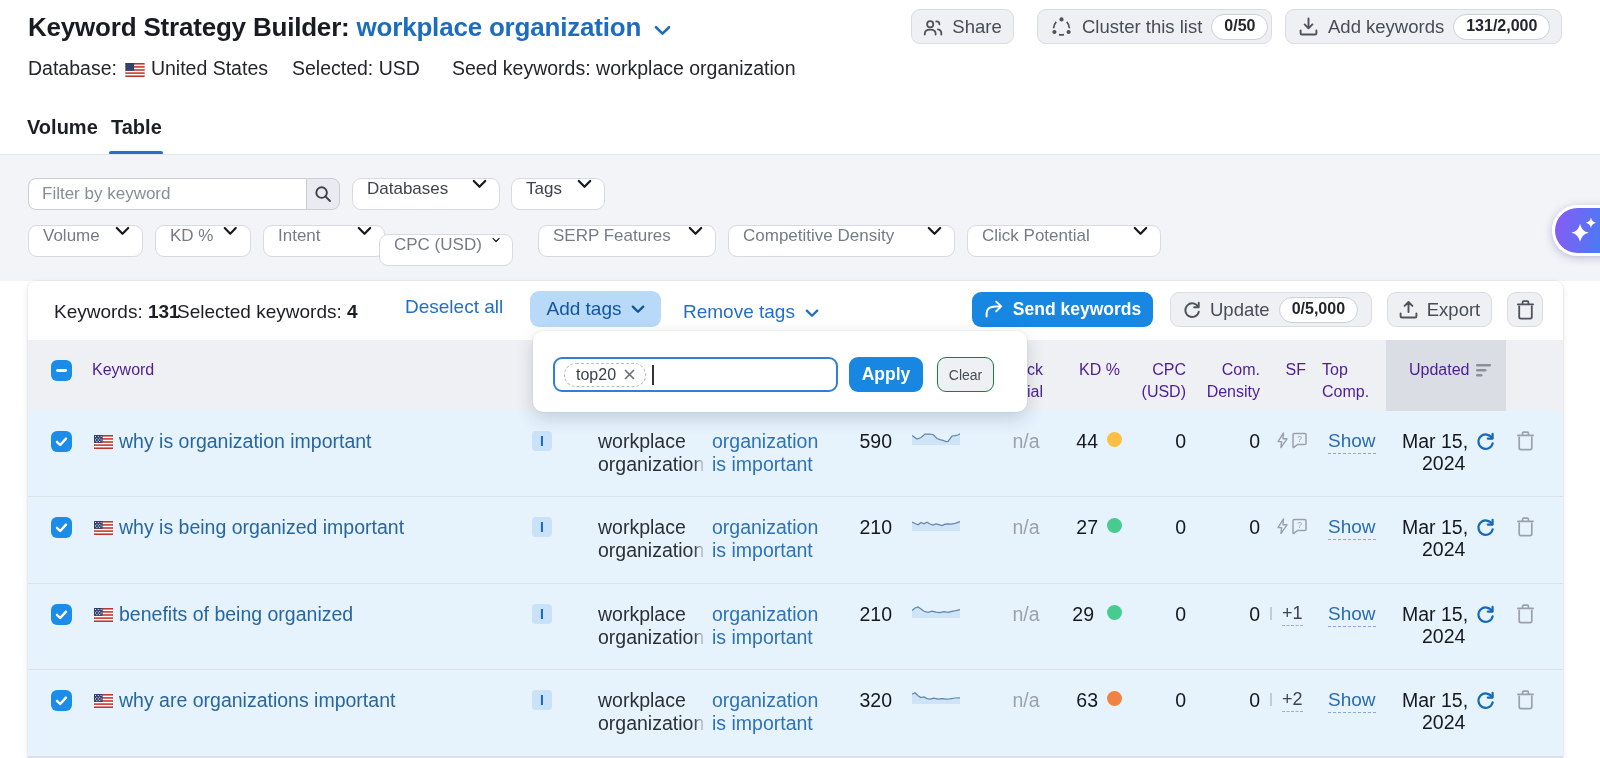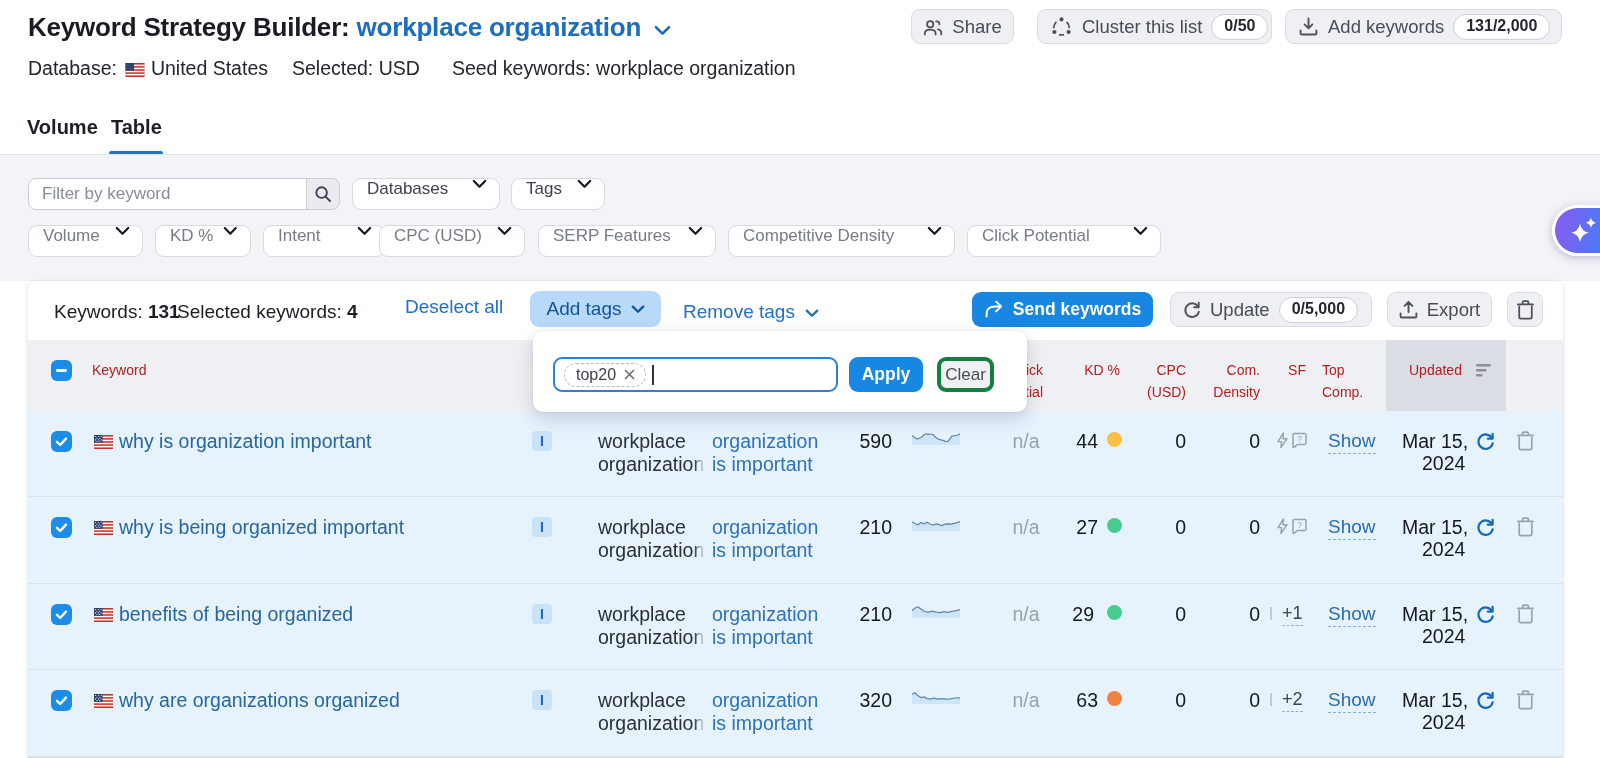--- a/index.html
+++ b/index.html
@@ -41,21 +41,21 @@
   display:flex;align-items:center;justify-content:center;font-size:19px;color:#10559e;font-weight:400}
 #sendkw{left:972px;top:292px;width:181px;height:35px;background:#1787e2;border-radius:9px;
   display:flex;align-items:center;justify-content:center;font-size:17.5px;color:#fff;font-weight:700}
 .graybtn{position:absolute;height:35px;background:#eef0f4;border:1px solid #d9dce2;border-radius:9px;
   display:flex;align-items:center;justify-content:center;font-size:18.5px;color:#474d56;font-weight:400}
 .cpill{background:#fff;border:1px solid #ccd0d8;border-radius:15px;font-size:16px;color:#23262c;
   padding:2px 12px 4px;margin-left:9px;font-weight:700}
 
 #thead{left:28px;top:340px;width:1535px;height:70.5px;background:#eff0f4}
 #uphl{left:1386px;top:340px;width:120px;height:70.5px;background:#dbdde4}
-.th{position:absolute;font-size:14px;color:#b91c1c;line-height:22px}
+.th{position:absolute;font-size:16px;color:#4c1d95;line-height:22px}
 .th.r{text-align:right}
 
 .kwlink{font-size:19.5px;color:#27669e;text-decoration:none}
 .ibadge{width:20px;height:20px;border-radius:4px;background:#c9e2f8;color:#1a6ac0;font-size:14px;
   font-weight:700;display:flex;align-items:center;justify-content:center}
 .seedb{font-size:19.5px;line-height:22.5px;color:#2c3036}
 .seedblue{font-size:19.5px;line-height:22.5px;color:#2e72b8}
 .num{font-size:19.5px;color:#16181d;text-align:right}
 .na{font-size:19.5px;color:#9aa1ac;text-align:center}
 .plus{font-size:18px;color:#3e434c;border-bottom:1.8px dashed #a7adb6;padding-bottom:1px}
@@ -64,22 +64,22 @@
 
 #panel{left:533px;top:331px;width:494px;height:81px;background:#fff;border-radius:10px;
   box-shadow:0 6px 18px rgba(30,35,50,.18),0 0 0 1px rgba(30,35,50,.03)}
 #taginput{left:553px;top:357px;width:285px;height:35px;border:2px solid #2f7fd6;border-radius:9px;
   background:#fff;display:flex;align-items:center;padding-left:9px}
 #chip{height:24px;border:1.5px dashed #b9bec7;border-radius:13px;background:#fff;display:flex;
   align-items:center;padding:0 9px 0 11px;font-size:16px;color:#3c424b}
 #caret{width:1.5px;height:20px;background:#30343b;margin-left:6px}
 #applybtn{left:849px;top:357px;width:74px;height:35px;background:#1787e2;border-radius:9px;color:#fff;
   font-size:17.5px;font-weight:700;display:flex;align-items:center;justify-content:center}
-#clearbtn{left:937px;top:357px;width:57px;height:35px;background:#eef0f4;border:4px solid #15803d;
-  border-radius:9px;color:#474d56;font-size:17px;display:flex;align-items:center;justify-content:center}
+#clearbtn{left:937px;top:357px;width:57px;height:35px;background:#eef0f4;border:1px solid #15803d;
+  border-radius:9px;color:#474d56;font-size:14px;display:flex;align-items:center;justify-content:center}
 </style></head>
 <body>
 
 <div class="abs" id="title">Keyword Strategy Builder: <span class="blue">workplace organization</span>
  <svg width="17" height="11" viewBox="0 0 17 11" style="margin-left:6px">
       <path d="M2 2.2 L8.5 8.6 L15 2.2" fill="none" stroke="#1c6dbf" stroke-width="2.6" stroke-linecap="round" stroke-linejoin="round"></path>
     </svg>
 </div>
 <div class="abs" id="info"><span>Database:</span><svg class="flag" width="20" height="14" viewBox="0 0 19 14">
       <rect width="19" height="14" fill="#fff"></rect>
@@ -136,21 +136,21 @@
     </svg></div>
 <div class="pill" style="left:28px;top:225px;width:115px">Volume<svg width="15" height="10" viewBox="0 0 15 10">
       <path d="M1.8 2 L7.5 7.8 L13.2 2" fill="none" stroke="#16181d" stroke-width="2.2" stroke-linecap="round" stroke-linejoin="round"></path>
     </svg></div>
 <div class="pill" style="left:155px;top:225px;width:96px">KD %<svg width="15" height="10" viewBox="0 0 15 10">
       <path d="M1.8 2 L7.5 7.8 L13.2 2" fill="none" stroke="#16181d" stroke-width="2.2" stroke-linecap="round" stroke-linejoin="round"></path>
     </svg></div>
 <div class="pill" style="left:263px;top:225px;width:122px">Intent<svg width="15" height="10" viewBox="0 0 15 10">
       <path d="M1.8 2 L7.5 7.8 L13.2 2" fill="none" stroke="#16181d" stroke-width="2.2" stroke-linecap="round" stroke-linejoin="round"></path>
     </svg></div>
-<div class="pill" style="left:379px;top:225px;width:146px">CPC (USD)<svg width="15" height="10" viewBox="0 0 15 10">
+<div class="pill" style="left:379px;top:234px;width:134px">CPC (USD)<svg width="15" height="10" viewBox="0 0 15 10">
       <path d="M1.8 2 L7.5 7.8 L13.2 2" fill="none" stroke="#16181d" stroke-width="2.2" stroke-linecap="round" stroke-linejoin="round"></path>
     </svg></div>
 <div class="pill" style="left:538px;top:225px;width:178px">SERP Features<svg width="15" height="10" viewBox="0 0 15 10">
       <path d="M1.8 2 L7.5 7.8 L13.2 2" fill="none" stroke="#16181d" stroke-width="2.2" stroke-linecap="round" stroke-linejoin="round"></path>
     </svg></div>
 <div class="pill" style="left:728px;top:225px;width:227px">Competitive Density<svg width="15" height="10" viewBox="0 0 15 10">
       <path d="M1.8 2 L7.5 7.8 L13.2 2" fill="none" stroke="#16181d" stroke-width="2.2" stroke-linecap="round" stroke-linejoin="round"></path>
     </svg></div>
 <div class="pill" style="left:967px;top:225px;width:194px">Click Potential<svg width="15" height="10" viewBox="0 0 15 10">
       <path d="M1.8 2 L7.5 7.8 L13.2 2" fill="none" stroke="#16181d" stroke-width="2.2" stroke-linecap="round" stroke-linejoin="round"></path>
@@ -426,21 +426,21 @@
         <circle cx="2.9" cy="3.2" r=".55"></circle>
         <circle cx="5.7" cy="3.2" r=".55"></circle>
         <circle cx="1.5" cy="4.9" r=".55"></circle>
         <circle cx="4.3" cy="4.9" r=".55"></circle>
         <circle cx="7.1" cy="4.9" r=".55"></circle>
         <circle cx="2.9" cy="6.5" r=".55"></circle>
         <circle cx="5.7" cy="6.5" r=".55"></circle>
       </g>
       <rect width="19" height="14" fill="none" stroke="rgba(0,0,0,.15)" stroke-width=".5"></rect>
     </svg></div>
-<a class="abs kwlink" style="left:119px;top:689px">why are organizations organized</a>
+<a class="abs kwlink" style="left:119px;top:689px">why are organizations important</a>
 <div class="abs ibadge" style="left:532px;top:690px">I</div>
 <div class="abs seedb" style="left:598px;top:689px;width:108px">workplace organization</div>
 <div class="abs" style="left:694px;top:711px;width:13px;height:23px;background:linear-gradient(90deg,rgba(230,243,253,0),#e6f3fd 85%)"></div>
 <div class="abs seedblue" style="left:712px;top:689px">organization<br>is important</div>
 <div class="abs num" style="left:816px;top:689px;width:76px">320</div>
 <div class="abs" style="left:912px;top:690px"><svg width="48" height="15" viewBox="0 0 48 15">
       <path d="M0,4.2 L3,2.8 L6,5.8 L9,7.6 L12,7 L15,8.6 L18,9.2 L22,8.2 L26,9 L30,8.6 L34,9.1 L38,8.8 L43,8 L48,7.8 L48,14 L0,14 Z" fill="#cfe4f7" stroke="none"></path>
       <path d="M0,4.2 L3,2.8 L6,5.8 L9,7.6 L12,7 L15,8.6 L18,9.2 L22,8.2 L26,9 L30,8.6 L34,9.1 L38,8.8 L43,8 L48,7.8" fill="none" stroke="#5f87ac" stroke-width="1.25"></path>
     </svg></div>
 <div class="abs na" style="left:996px;top:689px;width:60px">n/a</div>

